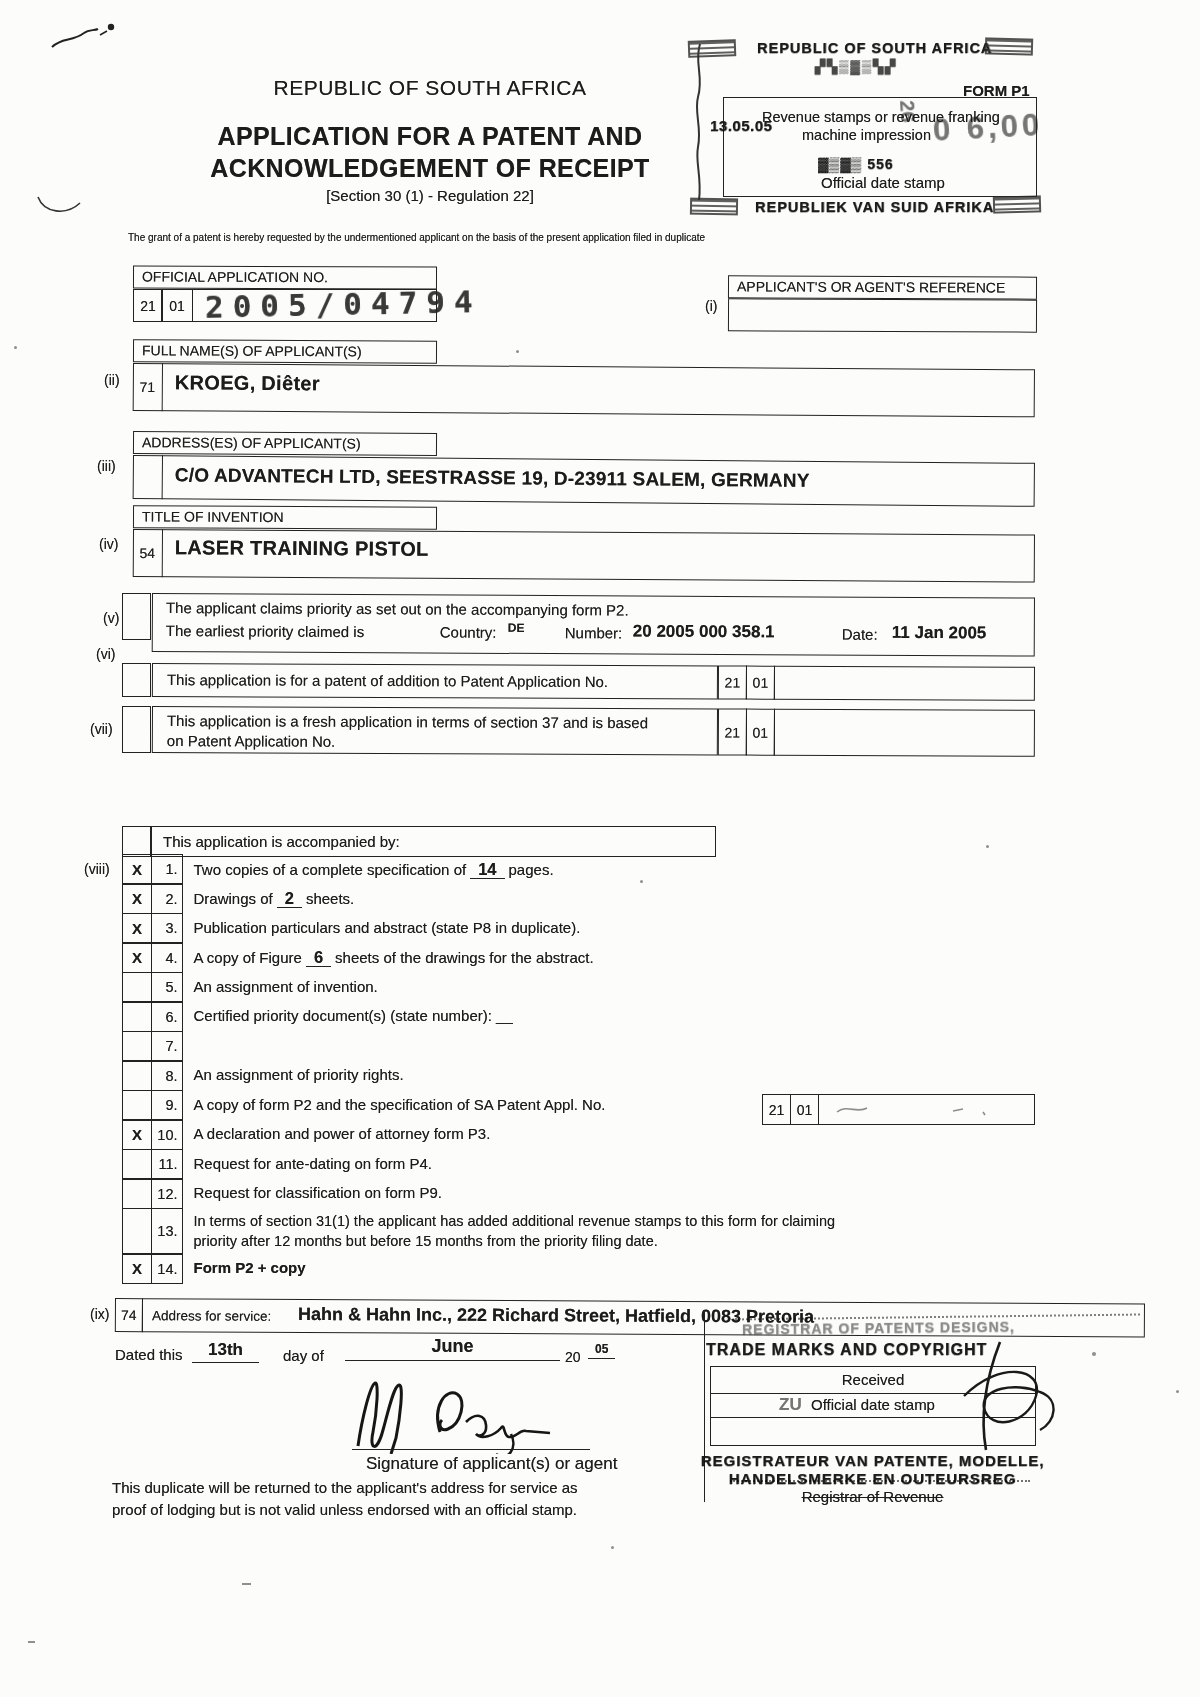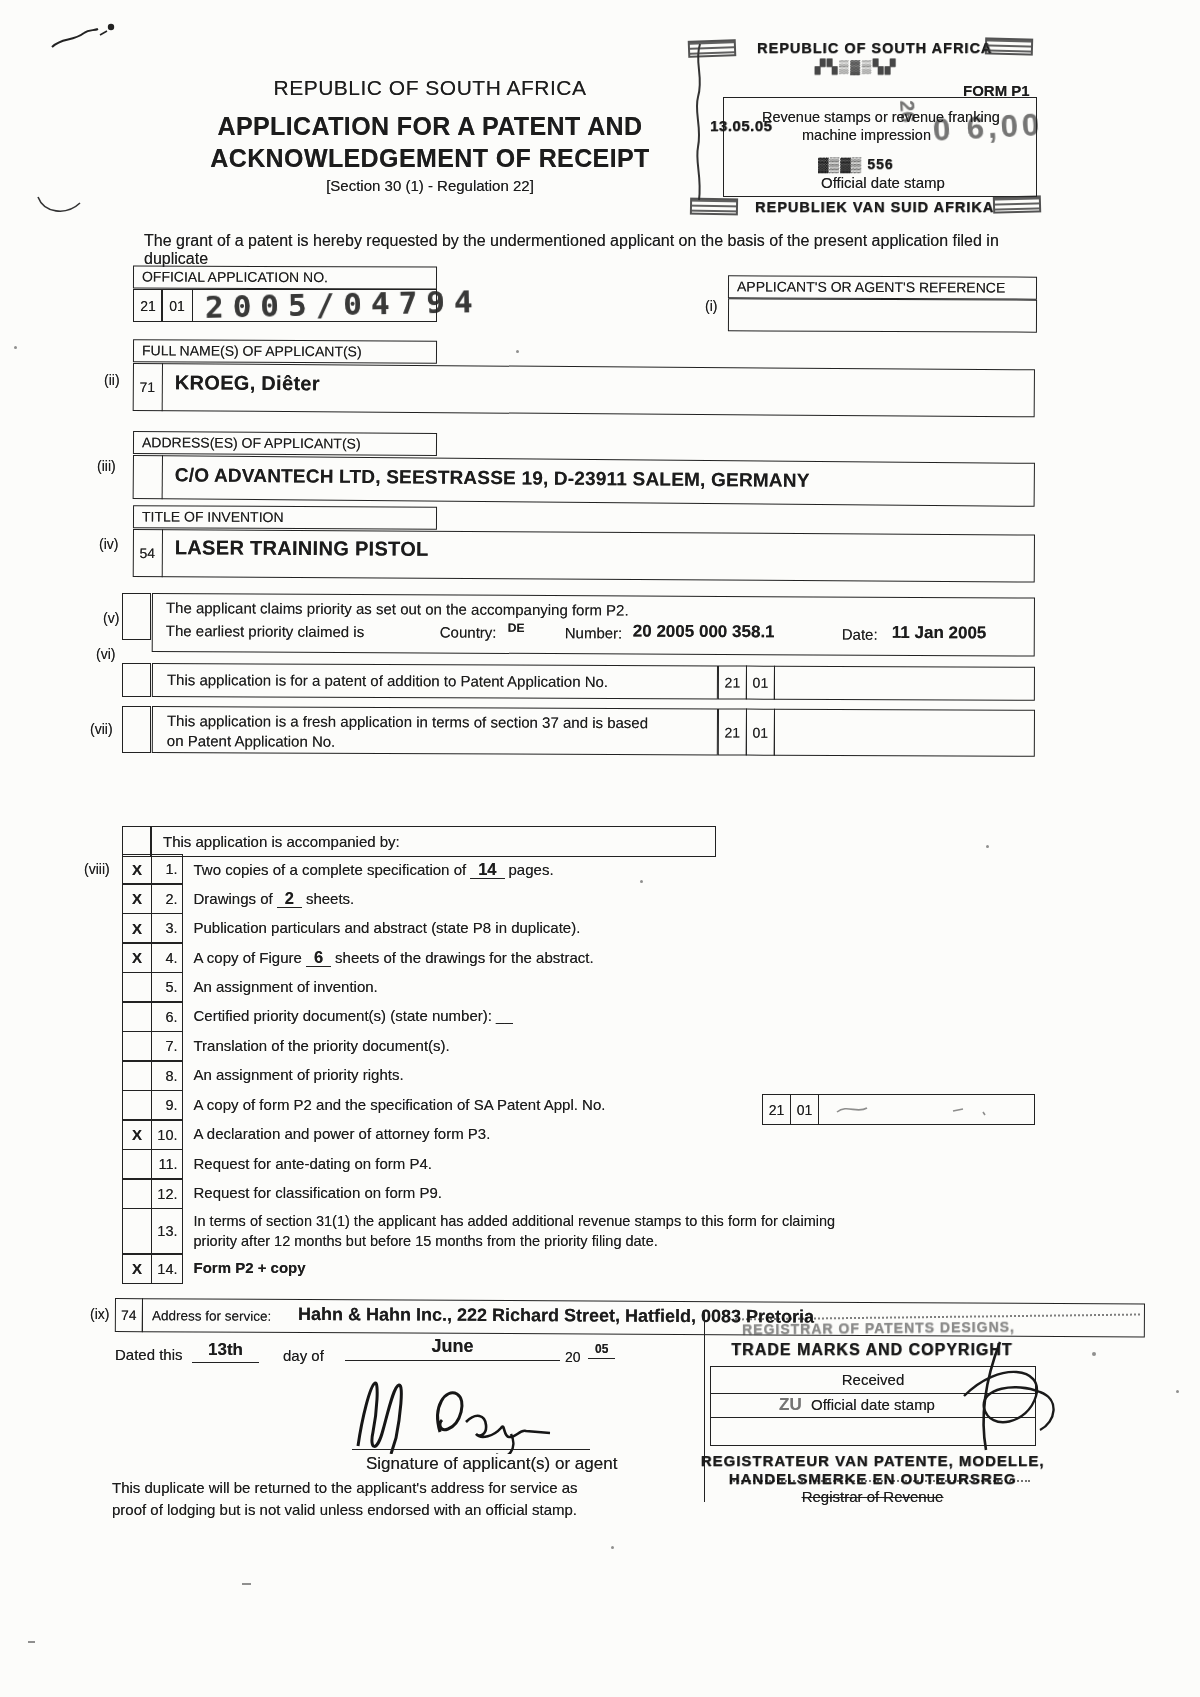--- a/index.html
+++ b/index.html
@@ -47,21 +47,21 @@
     <path d="M52,15 l7,-4" stroke="#222" stroke-width="1.5"></path>
     <circle cx="63" cy="7" r="3.2" fill="#222"></circle>
   </svg>
 
   <svg class="a" style="left:36px;top:193px" width="48px" height="26">
     <path d="M2,4 C8,20 30,23 44,10" stroke="#333" stroke-width="1.6"></path>
   </svg>
 
   <div class="a" style="left:140px;top:76px;width:580px;text-align:center">
     <div style="font-size:21px;letter-spacing:.5px">REPUBLIC OF SOUTH AFRICA</div>
-    <div style="font-size:25px;font-weight:bold;letter-spacing:.4px;margin-top:12px">APPLICATION FOR A PATENT AND</div>
+    <div style="font-size:25px;font-weight:bold;letter-spacing:.4px;margin-top:22px">APPLICATION FOR A PATENT AND</div>
     <div style="font-size:25px;font-weight:bold;letter-spacing:.4px;margin-top:3px">ACKNOWLEDGEMENT OF RECEIPT</div>
     <div style="font-size:15px;margin-top:4px">[Section 30 (1) - Regulation 22]</div>
   </div>
 
   <div>
     <svg class="a" style="left:692px;top:42px" width="14" height="160">
       <path d="M8,2 C2,20 12,35 6,55 C2,70 10,85 6,105 C3,120 10,135 7,158" stroke="#333" stroke-width="2"></path>
     </svg>
     <div class="flagstamp" style="left:688px;top:40px;transform:rotate(-2deg)"></div>
     <div class="a stampy" style="left:757px;top:40px;font-size:14.5px">REPUBLIC OF SOUTH AFRICA</div>
@@ -76,21 +76,21 @@
     <div class="a ghost" style="left:896px;top:100px;font-size:20px;transform:rotate(87deg)">26</div>
     <div class="a ghost" style="left:933px;top:110px;font-size:31px;letter-spacing:4px;transform:rotate(-3deg)">0 6,00</div>
     <div class="a stampy" style="left:818px;top:156px;font-size:14px">▓▒▓▒ 556</div>
     <div class="a" style="left:821px;top:174px;font-size:15px">Official date stamp</div>
 
     <div class="flagstamp" style="left:690px;top:198px;transform:rotate(1deg)"></div>
     <div class="a stampy" style="left:755px;top:199px;font-size:14.5px">REPUBLIEK VAN SUID AFRIKA</div>
     <div class="flagstamp" style="left:993px;top:196px;transform:rotate(-1.5deg)"></div>
   </div>
 
-  <div class="a" style="left:144px;top:232px;width:890px;font-size:16px">The grant of a patent is hereby requested by the undermentioned applicant on the basis of the present application filed in duplicate</div>
+  <div class="a" style="left:128px;top:232px;width:890px;font-size:10px">The grant of a patent is hereby requested by the undermentioned applicant on the basis of the present application filed in duplicate</div>
 
   <div class="bx" style="left:133px;top:266px;width:304px;height:23px;padding:2px 0 0 8px;font-size:14px;transform:rotate(.2deg)">OFFICIAL APPLICATION NO.</div>
   <div class="bx" style="left:133px;top:289px;width:304px;height:33px"></div>
   <div class="bx cellnum" style="left:133px;top:289px;width:30px;height:33px">21</div>
   <div class="bx cellnum" style="left:161px;top:289px;width:32px;height:33px">01</div>
   <div class="a stampnum" style="left:205px;top:286px">2005/04794</div>
 
   <div class="roman" style="left:705px;top:298px">(i)</div>
   <div class="bx" style="left:728px;top:276px;width:309px;height:23px;padding:2px 0 0 8px;font-size:14px;transform:rotate(.25deg)">APPLICANT'S OR AGENT'S REFERENCE</div>
   <div class="bx" style="left:728px;top:299px;width:309px;height:33px;transform:rotate(.25deg)"></div>
@@ -185,21 +185,20 @@
       <div class="chk-text">An assignment of invention.</div>
     </div>
     <div class="chk-row" style="height:31px">
       <div class="chk-mark"></div>
       <div class="chk-num">6.</div>
       <div class="chk-text">Certified priority document(s) (state number): __</div>
     </div>
     <div class="chk-row" style="height:31px">
       <div class="chk-mark"></div>
       <div class="chk-num">7.</div>
-      <div class="chk-text">Translation of the priority document(s).</div>
     </div>
     <div class="chk-row" style="height:31px">
       <div class="chk-mark"></div>
       <div class="chk-num">8.</div>
       <div class="chk-text">An assignment of priority rights.</div>
     </div>
     <div class="chk-row" style="height:31px">
       <div class="chk-mark"></div>
       <div class="chk-num">9.</div>
       <div class="chk-text">A copy of form P2 and the specification of  SA Patent Appl. No.</div>
@@ -270,21 +269,21 @@
 
   <div class="a t15" style="left:112px;top:1477px;line-height:1.45">
     <div>This duplicate will be returned to the applicant's address for service as</div>
     <div>proof of lodging but is not valid unless endorsed with an official stamp.</div>
   </div>
 
   <div>
     <div class="a" style="left:704px;top:1310px;height:192px;border-left:1.6px solid #222"></div>
     <div class="a" style="left:735px;top:1316px;width:405px;border-top:2px dotted rgba(0,0,0,.5);transform:rotate(-.7deg)"></div>
     <div class="a stampy" style="left:742px;top:1320px;font-size:14px;opacity:.5;letter-spacing:1px;transform:rotate(-.6deg)">REGISTRAR OF PATENTS DESIGNS,</div>
-    <div class="a stampy" style="left:706px;top:1341px;width:332px;text-align:center;font-size:16px">TRADE MARKS AND COPYRIGHT</div>
+    <div class="a stampy" style="left:706px;top:1341px;width:332px;text-align:left;font-size:16px">TRADE MARKS AND COPYRIGHT</div>
 
     <div class="a" style="left:710px;top:1366px;width:326px;height:80px;border:1.6px solid #222">
       <div style="position:absolute;left:0;top:0;width:100%;height:26px;text-align:center;font-size:15px;padding-top:4px">Received</div>
       <div style="position:absolute;left:0;top:26px;width:100%;border-top:1.5px solid #222"></div>
       <div class="a ghost" style="left:68px;top:28px;font-size:17px">ZU</div>
       <div style="position:absolute;left:0;top:29px;width:100%;text-align:center;font-size:15px">Official date stamp</div>
       <div style="position:absolute;left:0;top:50px;width:100%;border-top:1.5px solid #222"></div>
     </div>
 
     <div class="a stampy" style="left:700px;top:1452px;width:345px;text-align:center;font-size:15px">REGISTRATEUR VAN PATENTE, MODELLE,</div>

